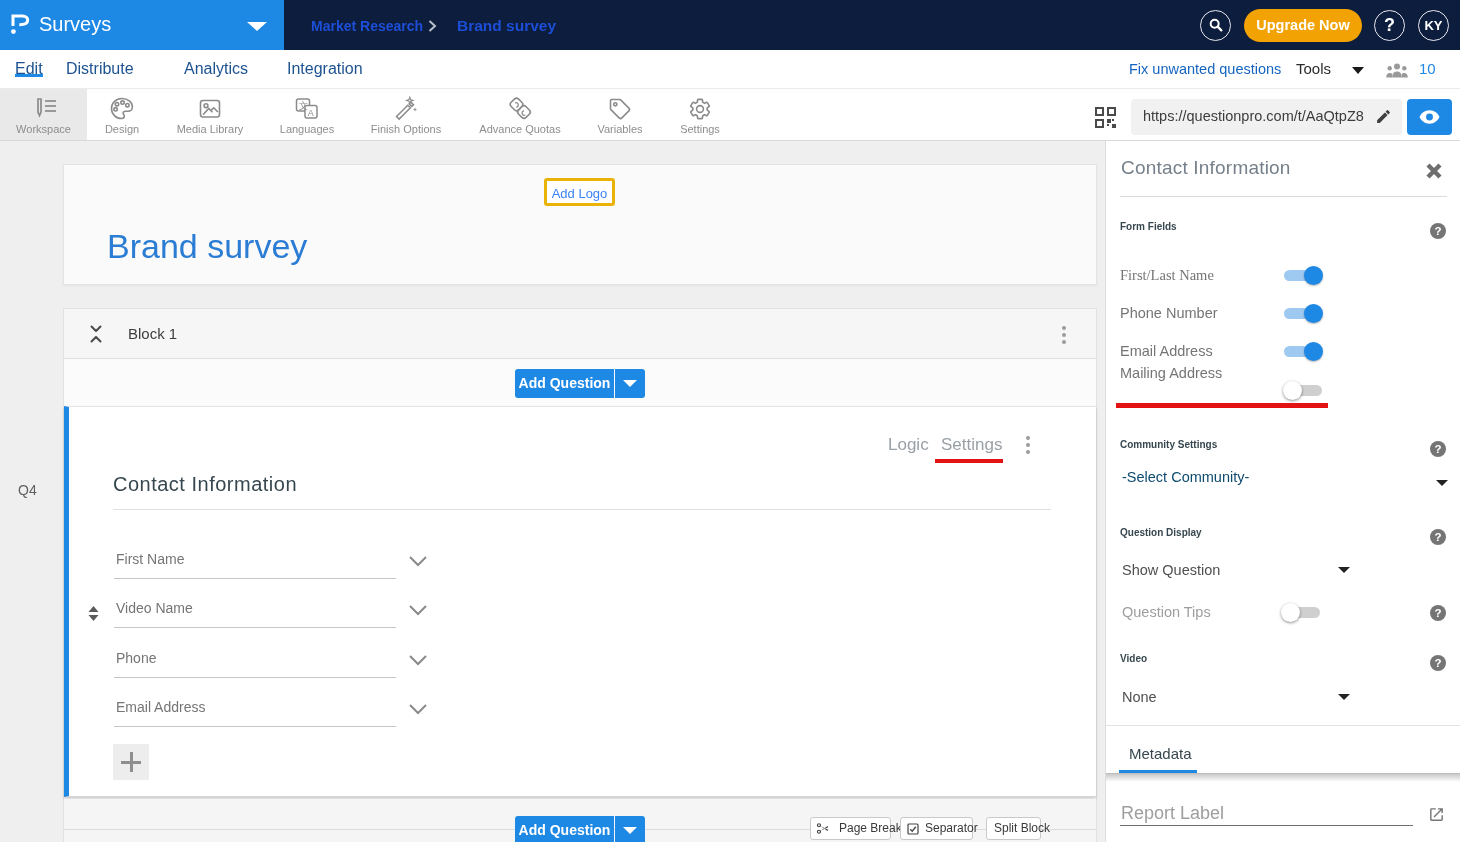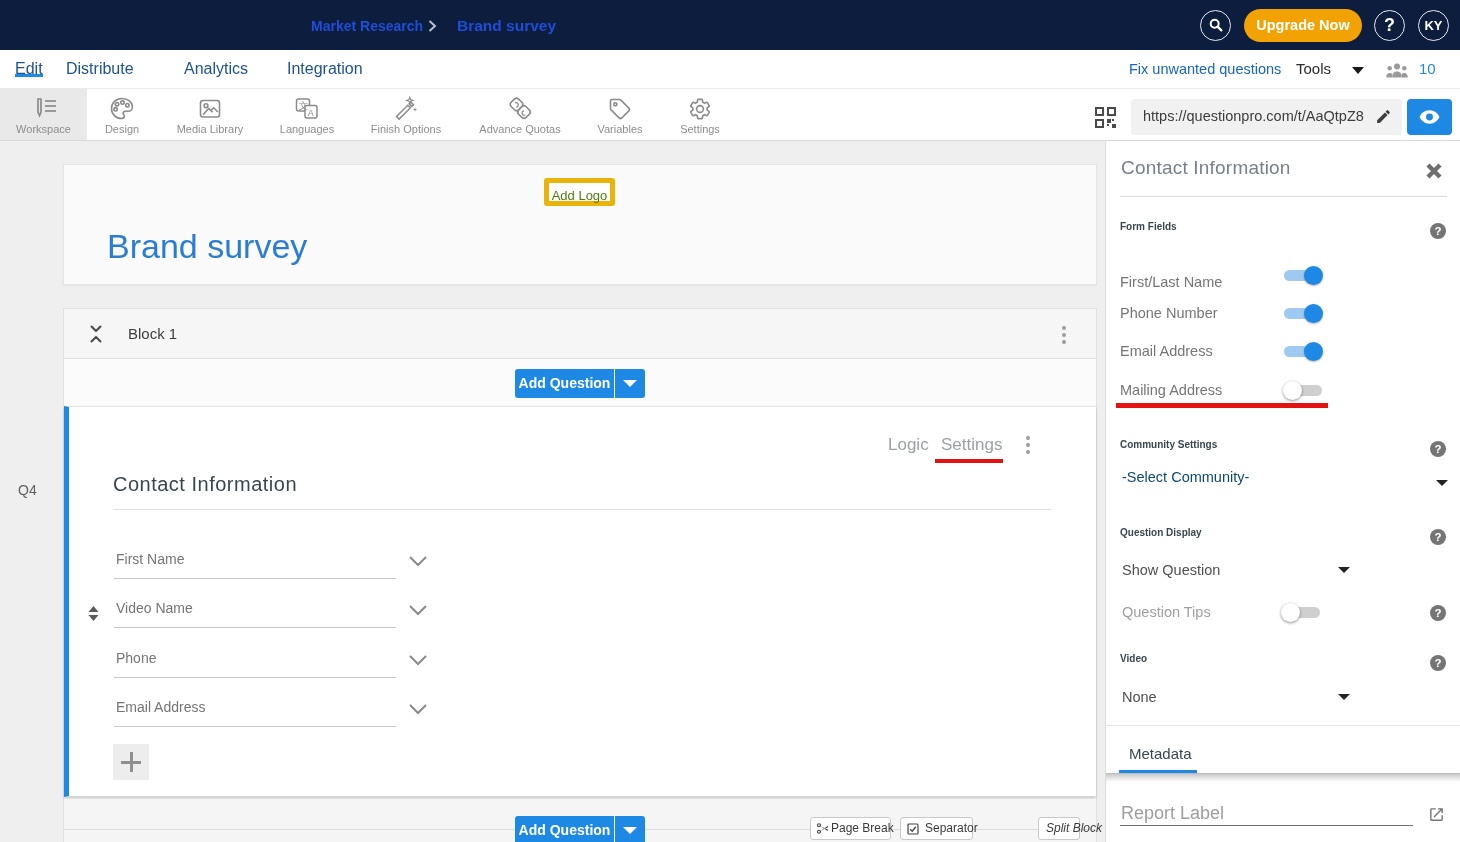--- a/index.html
+++ b/index.html
@@ -32,21 +32,21 @@
 .tbitem .lbl { position:absolute; bottom:5px; left:0; right:0; font-size:11px; color:#8d8d8d; }
 .tbitem svg { position:absolute; top:7px; left:50%; margin-left:-13px; }
 #urlbox { position:absolute; left:1131px; top:99px; width:271px; height:36px; background:#f1f1f1; border-radius:4px; }
 #urltext { position:absolute; left:12px; top:9px; font-size:14.5px; color:#3c3c3c; }
 #eyebtn { position:absolute; left:1407px; top:99px; width:45px; height:36px; background:#1e88e5; border-radius:4px; }
 
 
 #main { position:absolute; left:0; top:141px; width:1105px; height:701px; background:#efefef; }
 #q4 { position:absolute; left:18px; top:482px; font-size:14px; color:#5f5f5f; }
 #headercard { position:absolute; left:63px; top:164px; width:1034px; height:121px; background:#fafafa; border:1px solid #e4e4e4; box-shadow:0 1px 2px rgba(0,0,0,0.05); }
-#addlogo { position:absolute; left:480px; top:13px; width:71px; height:28px; background:#fff; border:5px solid #eab308; border-radius:3px; font-size:13px; color:#4d7c0f; text-align:center; line-height:26px; }
+#addlogo { position:absolute; left:480px; top:13px; width:71px; height:28px; background:#fff; border:3px solid #eab308; border-radius:3px; font-size:13px; color:#3b82f6; text-align:center; line-height:26px; }
 #brandtitle { position:absolute; left:43px; top:62px; font-size:34px; color:#2a7cd4; }
 
 #blockcard { position:absolute; left:63px; top:308px; width:1034px; height:534px; background:#fbfbfb; border:1px solid #e2e2e2; border-bottom:none; }
 #blockhdr { position:absolute; left:0; top:0; width:1032px; height:50px; background:#f6f6f6; border-bottom:1px solid #e0e0e0; }
 #blocktitle { position:absolute; left:64px; top:16px; font-size:15px; color:#3d3d3d; }
 .vdots { position:absolute; width:4px; height:18px; }
 .vdots i { position:absolute; left:0; width:4px; height:4px; background:#9b9b9b; border-radius:50%; }
 
 .addq { position:absolute; width:130px; height:29px; }
 .addq .m { position:absolute; left:0; top:0; width:99px; height:29px; background:#1e88e5; border-radius:3px 0 0 3px; color:#fff; font-size:14px; font-weight:bold; text-align:center; line-height:29px; }
@@ -90,20 +90,28 @@
 #metau { position:absolute; left:13px; top:629px; width:78px; height:3.5px; background:#1e88e5; }
 #pshadow { position:absolute; left:0; top:632px; width:354px; height:9px; background:linear-gradient(#c9c9c9, rgba(255,255,255,0)); border-top:1px solid #bdbdbd; }
 #reportlabel { position:absolute; left:15px; top:662px; font-size:18px; color:#9e9e9e; }
 #reportline { position:absolute; left:14px; top:684px; width:293px; height:1px; background:#6f6f6f; }
 </style>
 </head>
 <body>
 <div id="stage">
 
 <div id="topbar"></div>
+<div id="topleft">
+  <svg id="logo" width="36" height="36" viewBox="0 0 36 36">
+    <path d="M3 14 V4 H12.5 C16.1 4 17.7 6.3 17.7 8.3 C17.7 11 14.4 12.7 9.3 12.7" fill="none" stroke="#fff" stroke-width="3"></path>
+    <circle cx="3.4" cy="19.6" r="2.4" fill="#fff"></circle>
+  </svg>
+  <div id="surveys">Surveys</div>
+  <div id="topcaret"></div>
+</div>
 <div class="crumb" style="left:303px; font-size:14px; top:18px;">Market Research</div>
 <svg id="crumbsep" style="position:absolute;" width="10" height="12" viewBox="0 0 10 12">
       <polyline points="2.5,1 8,6 2.5,11" fill="none" stroke="#b9c0cc" stroke-width="2"></polyline>
     </svg>
 <div class="crumb" style="left:449px;">Brand survey</div>
 <div class="hdr-circle" style="left:1200px;">
   <svg width="16" height="16" viewBox="0 0 24 24" style="margin-top:6px;">
         <circle cx="10" cy="10" r="6" fill="none" stroke="#fff" stroke-width="3"></circle>
         <line x1="14.5" y1="14.5" x2="20" y2="20" stroke="#fff" stroke-width="3.4" stroke-linecap="round"></line>
       </svg>
@@ -315,51 +323,51 @@
   <div class="addq" style="left:451px; top:507px;">
         <div class="m">Add Question</div>
         <div class="c"></div>
       </div>
   <div class="minibtn" style="left:746px; width:81px;">
     <svg style="position:absolute; left:5px; top:4px;" width="13" height="13" viewBox="0 0 24 24" fill="#444">
           <circle cx="5.5" cy="6" r="2.8" fill="none" stroke="#444" stroke-width="2.2"></circle>
           <circle cx="5.5" cy="18" r="2.8" fill="none" stroke="#444" stroke-width="2.2"></circle>
           <path d="M7.8 7.6 L21.5 16.6 l1.2-2.4 L9.5 8.2 Z M7.8 16.4 L21.5 7.4 l1.2 2.4 L9.5 15.8 Z"></path>
         </svg>
-    <span style="position:absolute; left:20px; top:3px; white-space:nowrap;">Page Break</span>
+    <span style="position:absolute; left:28px; top:3px; white-space:nowrap;">Page Break</span>
       </div>
   <div class="minibtn" style="left:836px; width:73px;">
     <svg style="position:absolute; left:6px; top:5px;" width="12" height="12" viewBox="0 0 24 24">
           <rect x="2" y="2" width="20" height="20" rx="2" fill="none" stroke="#444" stroke-width="2.4"></rect>
           <polyline points="6.5,12.5 10.5,16.5 17.5,7.5" fill="none" stroke="#444" stroke-width="2.6"></polyline>
         </svg>
     <span style="position:absolute; left:24px; top:3px; white-space:nowrap;">Separator</span>
       </div>
-  <div class="minibtn" style="left:974px; width:42px;font-style:italic;">
+  <div class="minibtn" style="left:922px; width:55px;">
         <span style="position:absolute; left:7px; top:3px; white-space:nowrap;">Split Block</span>
       </div>
 </div>
 
 <div id="panel">
   <div id="ptitle">Contact Information</div>
   <svg id="pclose" width="16" height="16" viewBox="0 0 16 16">
         <path d="M2 2 L14 14 M14 2 L2 14" stroke="#6e6e6e" stroke-width="4.4" stroke-linecap="butt"></path>
       </svg>
   <div id="phr1"></div>
 
   <div class="phead" style="top:80px;">Form Fields</div>
   <div class="qmark" style="top:82px;">?</div>
 
-  <div class="prow" style="top:133px;">First/Last Name</div>
+  <div class="prow" style="top:126px;font-family:Liberation Serif, serif;">First/Last Name</div>
   <div class="toggle on" style="top:127px;"></div>
   <div class="prow" style="top:164px;">Phone Number</div>
   <div class="toggle on" style="top:165px;"></div>
   <div class="prow" style="top:202px;">Email Address</div>
   <div class="toggle on" style="top:203px;"></div>
-  <div class="prow" style="top:241px;">Mailing Address</div>
+  <div class="prow" style="top:224px;">Mailing Address</div>
   <div class="toggle off" style="top:242px;"></div>
   <div id="redline2"></div>
 
   <div class="phead" style="top:298px;">Community Settings</div>
   <div class="qmark" style="top:300px;">?</div>
   <div class="prow" style="left:16px; top:328px; color:#0c4a6e;">-Select Community-</div>
   <div class="pcaret" style="left:330px; top:339px;"></div>
 
   <div class="phead" style="top:386px;">Question Display</div>
   <div class="qmark" style="top:388px;">?</div>

